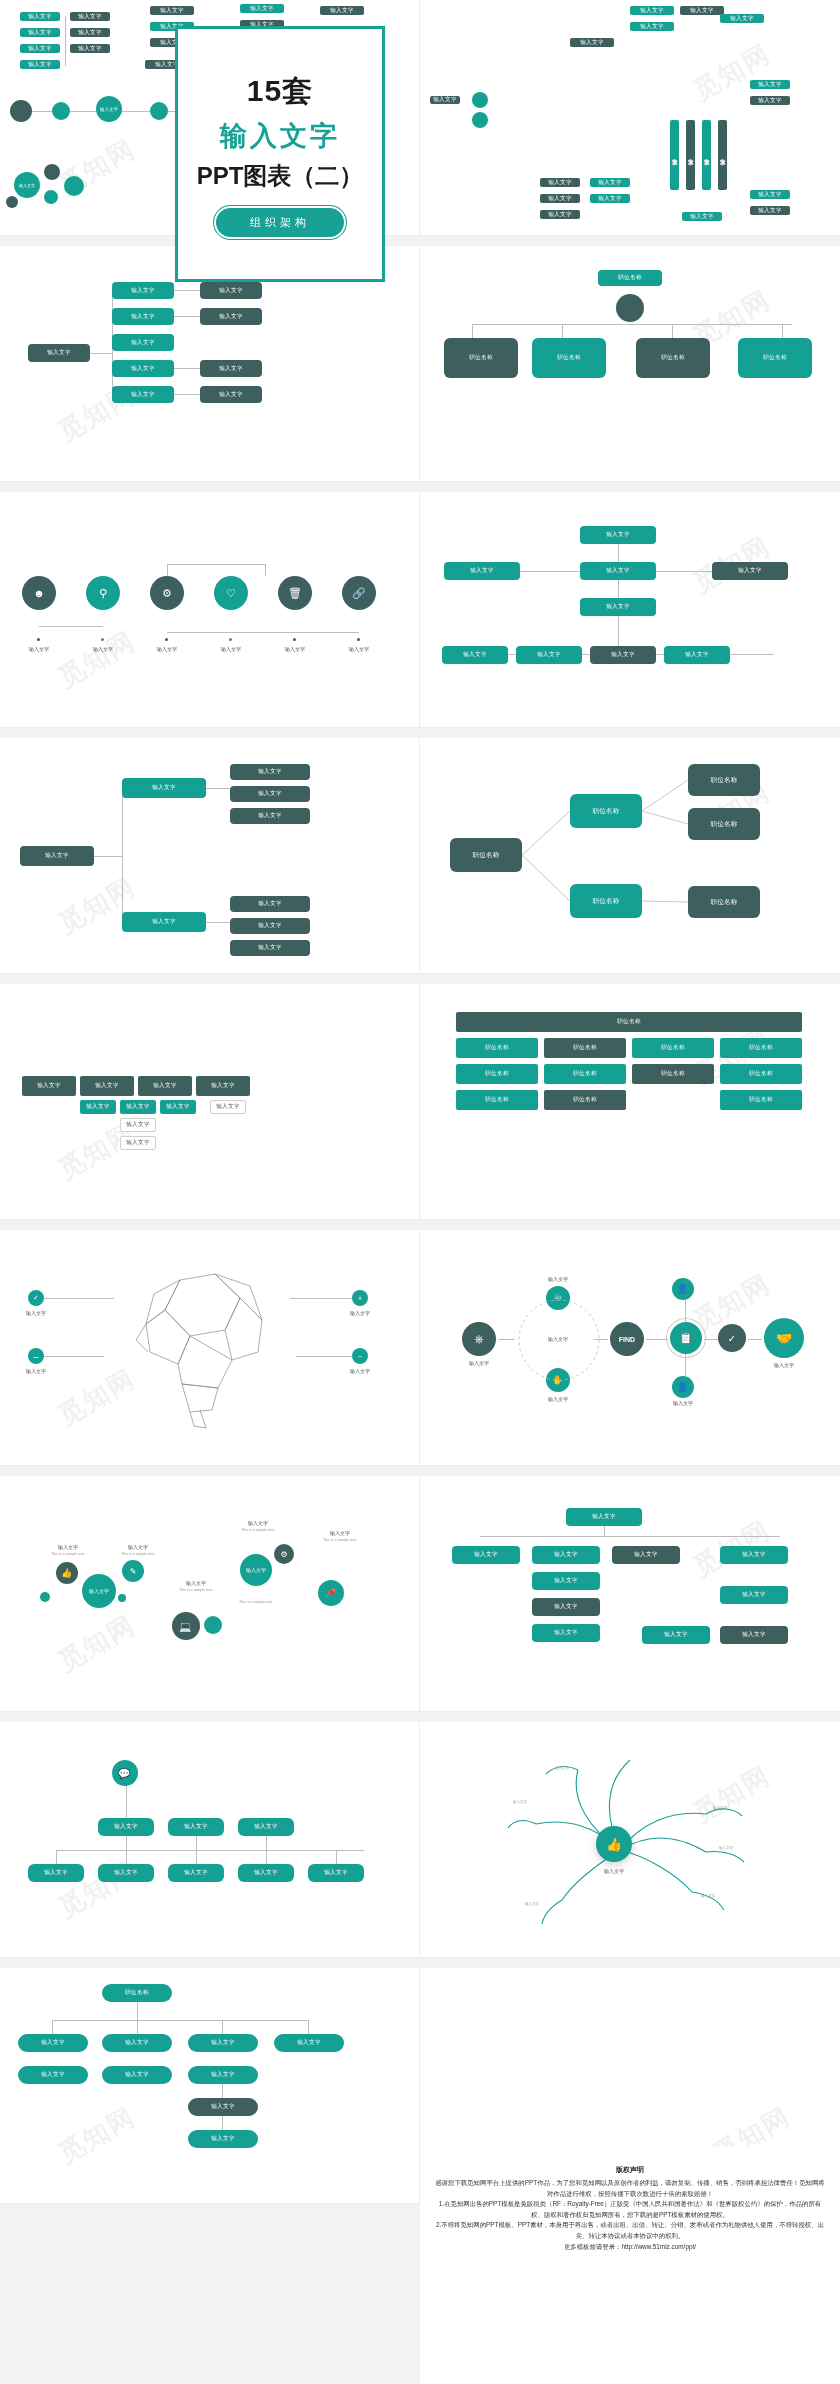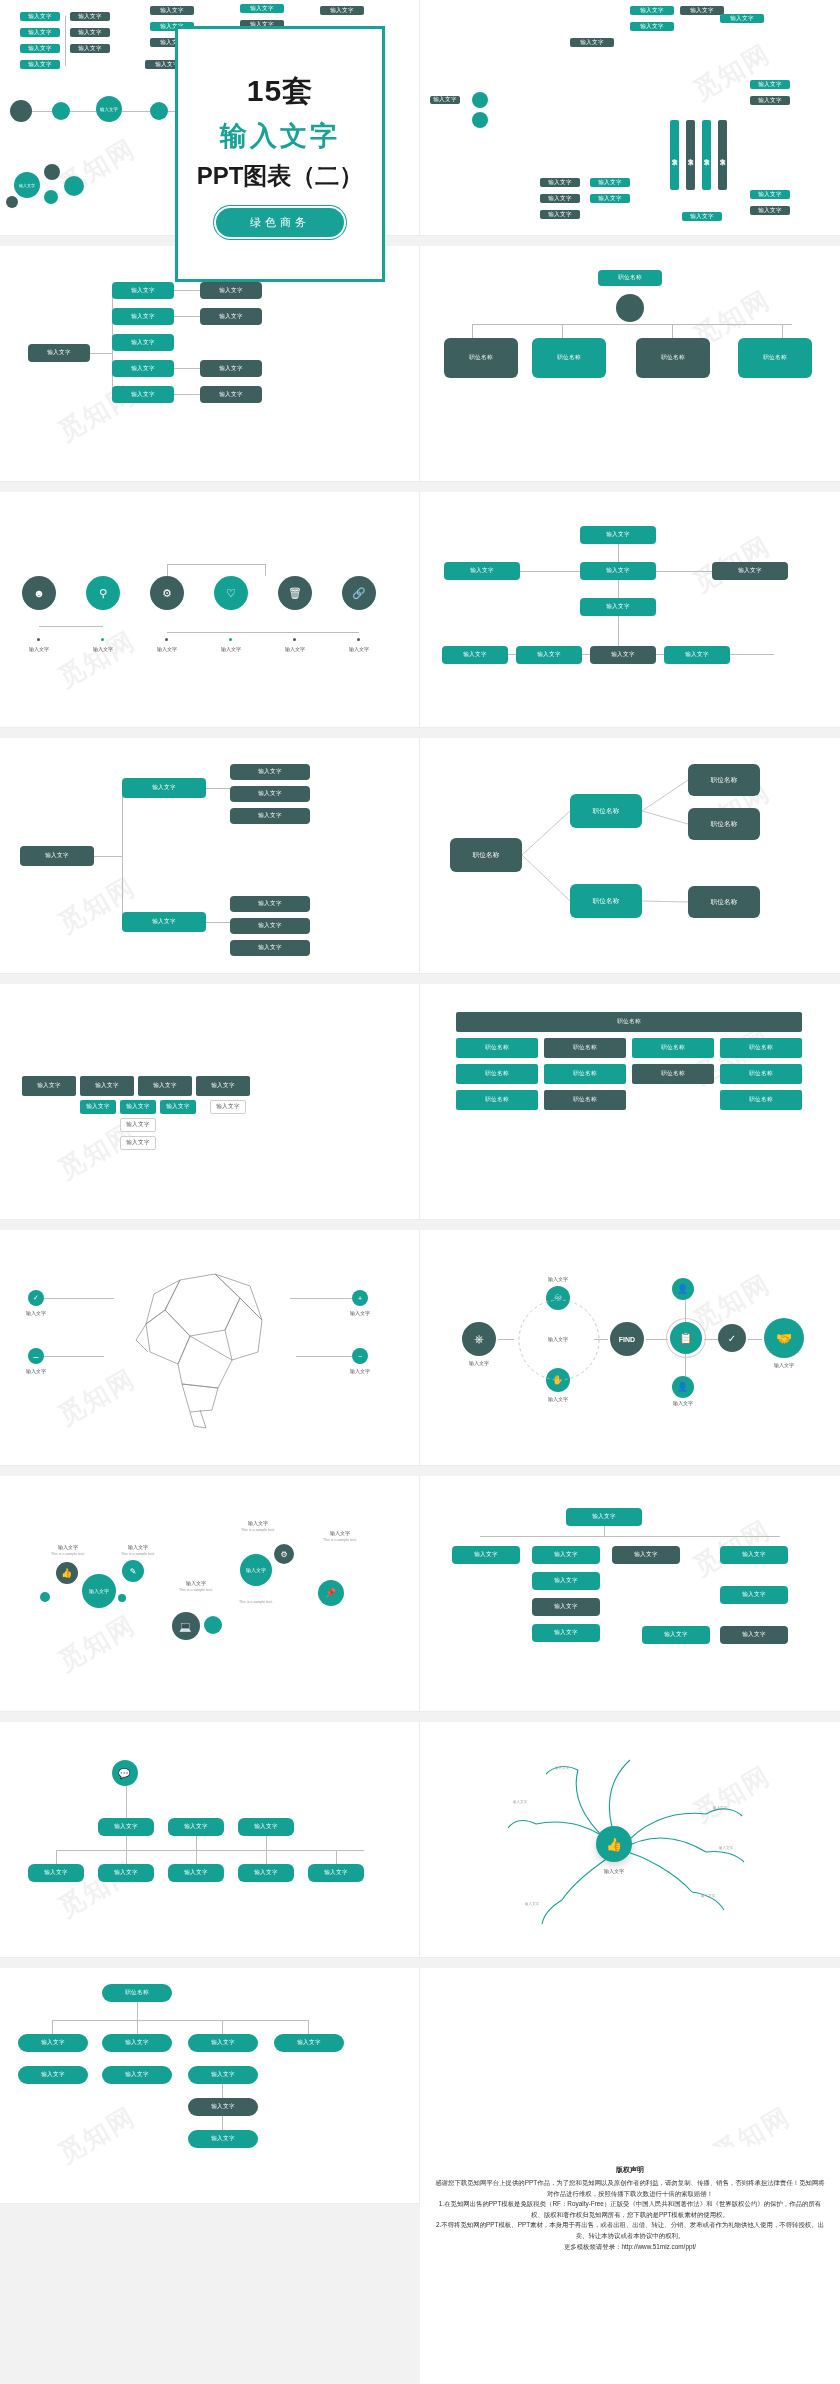--- a/index.html
+++ b/index.html
@@ -501,14 +501,14 @@
   <p>感谢您下载觅知网平台上提供的PPT作品，为了您和觅知网以及原创作者的利益，请勿复制、传播、销售，否则将承担法律责任！觅知网将对作品进行维权，按照传播下载次数进行十倍的索取赔偿！</p>
   <p>1.在觅知网出售的PPT模板是免版税类（RF：Royalty-Free）正版受《中国人民共和国著作法》和《世界版权公约》的保护，作品的所有权、版权和著作权归觅知网所有，您下载的是PPT模板素材的使用权。</p>
   <p>2.不得将觅知网的PPT模板、PPT素材，本身用于再出售，或者出租、出借、转让、分销、发布或者作为礼物供他人使用，不得转授权、出卖、转让本协议或者本协议中的权利。</p>
   <p class="url">更多模板烦请登录：http://www.51miz.com/ppt/</p>
 </div>
 
 <div class="cover">
   <div class="l1">15套</div>
   <div class="l2">输入文字</div>
   <div class="l3">PPT图表（二）</div>
-  <div class="pill">绿色商务</div>
+  <div class="pill">组织架构</div>
 </div>
 
 </body></html>

